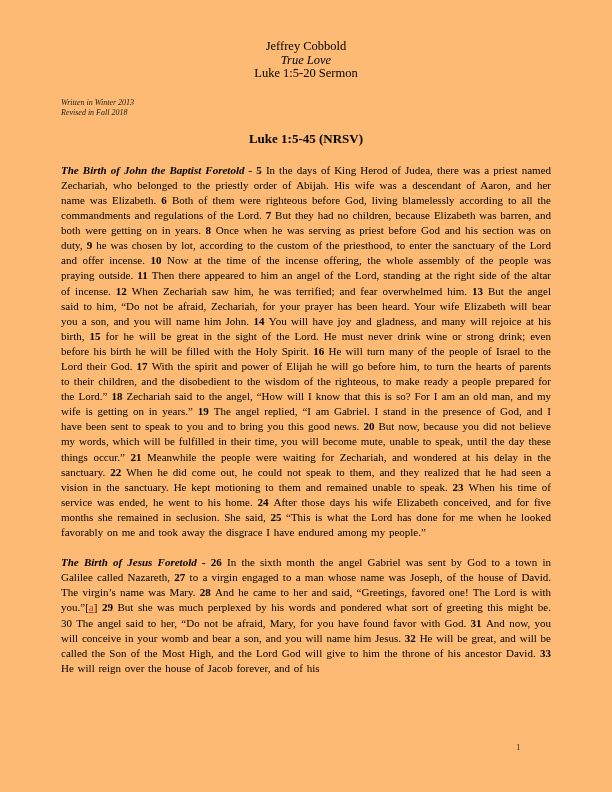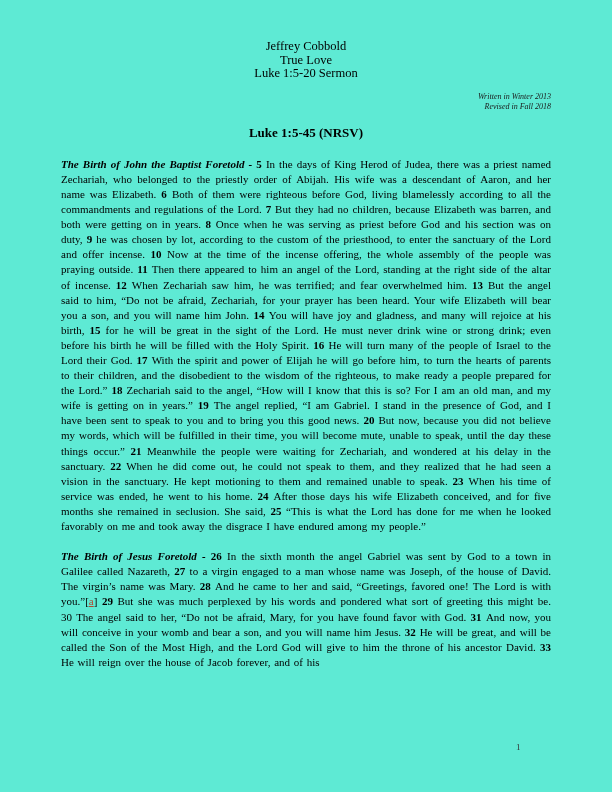--- a/index.html
+++ b/index.html
@@ -5,36 +5,36 @@
   html, body {
     margin: 0;
     padding: 0;
     background: #ffffff;
   }
   .page {
     position: relative;
     width: 612px;
     height: 792px;
     margin: 0 auto;
-    background: #5eead4;
+    background: #fdba74;
     box-sizing: border-box;
     padding: 40px 61px 0 61px;
     font-family: "Liberation Serif", serif;
     color: #000000;
     overflow: hidden;
   }
   .header-center {
     text-align: center;
     font-size: 12.5px;
     line-height: 13.6px;
   }
-  .hdr-italic { }
+  .hdr-italic { font-style: italic; }
   .meta-block {
-    margin-top: 11px;
-    text-align: right;
+    margin-top: 17px;
+    text-align: left;
     font-style: italic;
     font-size: 8px;
     line-height: 10px;
     color: #1a1a1a;
   }
   .doc-title {
     margin-top: 13px;
     text-align: center;
     font-weight: bold;
     font-size: 13px;

